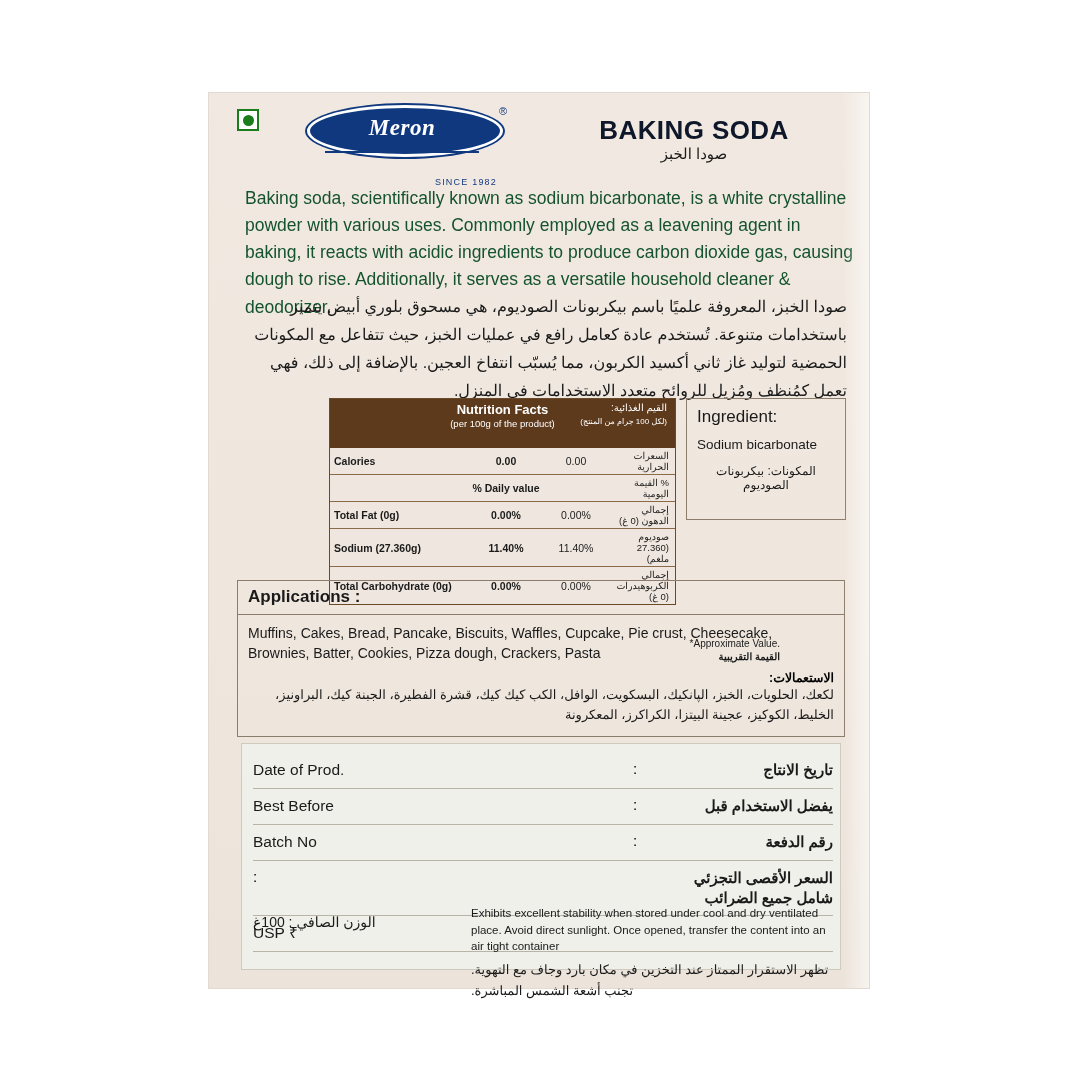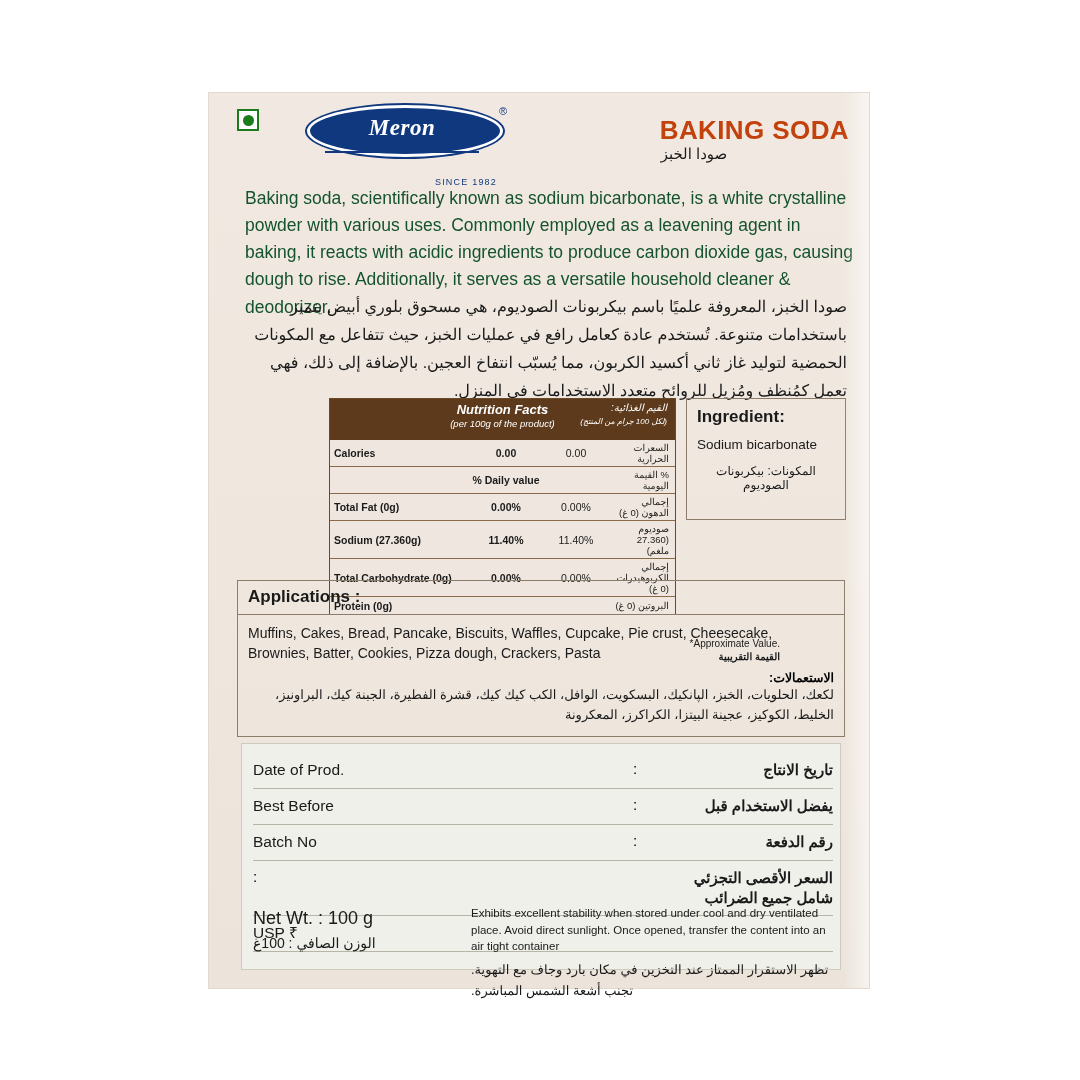--- a/index.html
+++ b/index.html
@@ -145,24 +145,24 @@
     left: 18px; top: 50px;
     width: 154px; height: 2px;
     background: #10387e;
   }
 
   .title {
     position: absolute;
     left: 330px;
     top: 22px;
     width: 310px;
-    text-align: right;
+    text-align: center;
     font-size: 26px;
     font-weight: bold;
-    color: #c2410c;
+    color: #0f172a;
     letter-spacing: .4px;
   }
   .title-ar {
     position: absolute;
     left: 330px;
     top: 52px;
     width: 310px;
     text-align: center;
     font-size: 15px;
     color: #1b1b1b;
@@ -198,24 +198,23 @@
     top: 305px;
     width: 345px;
     border: 1px solid #6b4a2a;
     background: #efe7df;
     font-size: 10.5px;
     color: #1a1a1a;
   }
   .nutri-head {
     background: #5d3a1c;
     color: #ffffff;
-    padding: 5px 6px 6px 6px;
+    padding: 13px 6px 6px 6px;
     position: relative;
     height: 30px;
-    font-style: italic;
   }
   .nutri-head .nh-en {
     position: absolute;
     left: 0; right: 0;
     top: 3px;
     text-align: center;
     font-size: 13px;
     font-weight: bold;
   }
   .nutri-head .nh-en2 {
@@ -273,21 +272,21 @@
     top: 305px;
     width: 160px;
     height: 122px;
     border: 1px solid #8b7c6b;
     padding: 8px 10px;
     box-sizing: border-box;
   }
   .ingredient h3 {
     margin: 0 0 10px 0;
     font-size: 17px;
-    font-weight: bold;
+    font-weight: normal;
     color: #1a1a1a;
   }
   .ingredient .ing-en {
     font-size: 13.5px;
     color: #1a1a1a;
     margin-bottom: 12px;
   }
   .ingredient .ing-ar {
     font-size: 12px;
     direction: rtl;
@@ -468,26 +467,20 @@
           <div class="nc4">صوديوم (27.360 ملغم)</div>
         </div>
 
         <div class="nrow">
           <div class="nc1">Total Carbohydrate (0g)</div>
           <div class="nc2">0.00%</div>
           <div class="nc3">0.00%</div>
           <div class="nc4">إجمالي الكربوهيدرات (0 غ)</div>
         </div>
 
-        <div class="nrow">
-          <div class="nc1">Protein (0g)</div>
-          <div class="nc2"></div>
-          <div class="nc3"></div>
-          <div class="nc4">البروتين (0 غ)</div>
-        </div>
 
         <div class="nutri-note">
           <div>*Approximate Value.</div>
           <div class="ar">القيمة التقريبية</div>
         </div>
       </div>
 
       <div class="ingredient">
         <h3>Ingredient:</h3>
         <div class="ing-en">Sodium bicarbonate</div>
@@ -525,21 +518,20 @@
 شامل جميع الضرائب</div>
         </div>
         <div class="frow">
           <div class="f-en">USP ₹</div>
           <div class="f-colon"></div>
           <div class="f-ar"></div>
         </div>
       </div>
 
       <div class="netwt">
-        <div class="en">Net Wt. : 100 g</div>
         <div class="ar">الوزن الصافي : 100غ</div>
       </div>
 
       <div class="storage">
         <div>Exhibits excellent stability when stored under cool and dry ventilated place. Avoid direct sunlight. Once opened, transfer the content into an air tight container</div>
         <div class="ar">تظهر الاستقرار الممتاز عند التخزين في مكان بارد وجاف مع التهوية. تجنب أشعة الشمس المباشرة.</div>
       </div>
 
     </div>
     <div class="sheen"></div>

